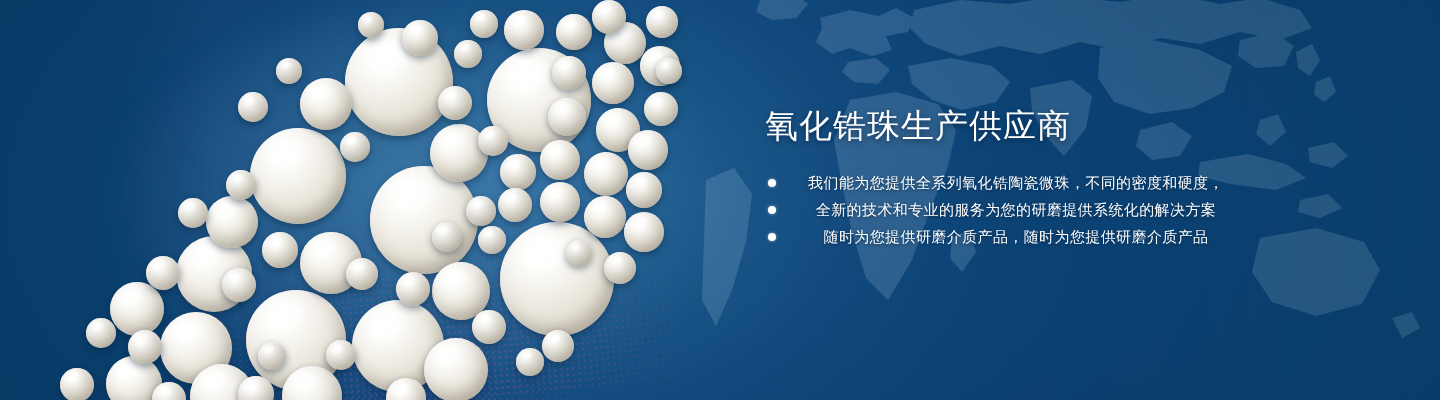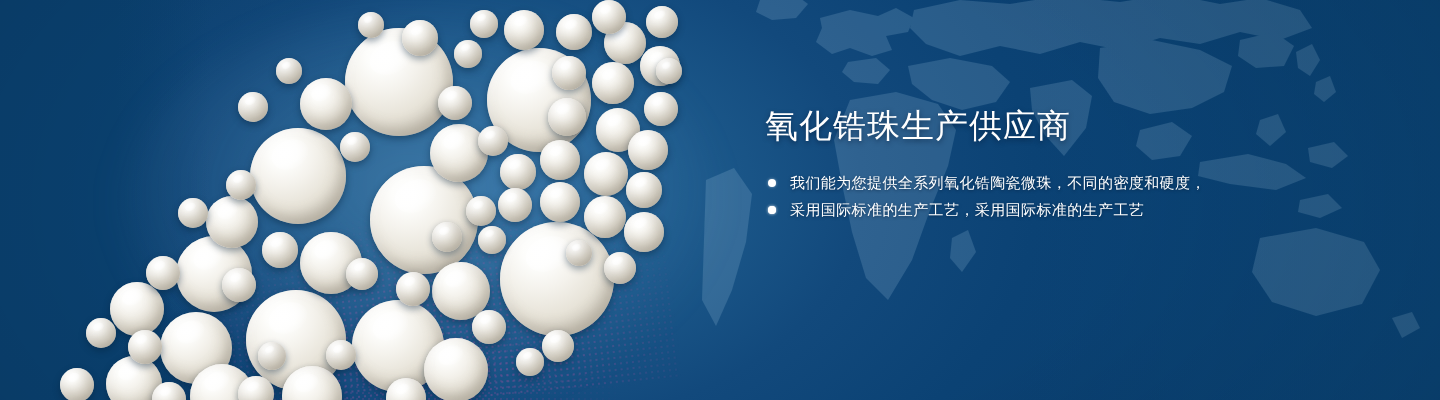--- a/index.html
+++ b/index.html
@@ -126,20 +126,21 @@
     font-weight: normal;
     letter-spacing: 1px;
     margin: 0 0 22px 3px;
     text-shadow: 0 2px 5px rgba(0,20,45,0.55);
     white-space: nowrap;
   }
   .bullets {
     list-style: none;
     margin: 0;
     padding: 0;
+    text-align: center;
   }
   .bullet {
     position: relative;
     padding-left: 28px;
     color: #ffffff;
     font-size: 15px;
     line-height: 25px;
     letter-spacing: 0.4px;
     margin-bottom: 2px;
     text-shadow: 0 1px 3px rgba(0,18,40,0.55);
@@ -288,21 +289,22 @@
 
   <div class="copy">
     <h1 class="headline">氧化锆珠生产供应商</h1>
     <ul class="bullets">
       <li class="bullet">
         <span class="dot"></span>
         <span>我们能为您提供全系列氧化锆陶瓷微珠，不同的密度和硬度，</span>
       </li>
       <li class="bullet">
         <span class="dot"></span>
+        <span>全新的技术和专业的服务为您的研磨提供系统化的解决方案</span>
       </li>
       <li class="bullet">
         <span class="dot"></span>
-        <span>采用国际标准的生产工艺，采用国际标准的生产工艺</span>
+        <span>随时为您提供研磨介质产品，随时为您提供研磨介质产品</span>
       </li>
     </ul>
   </div>
 
 </div>
 
 </body></html>

